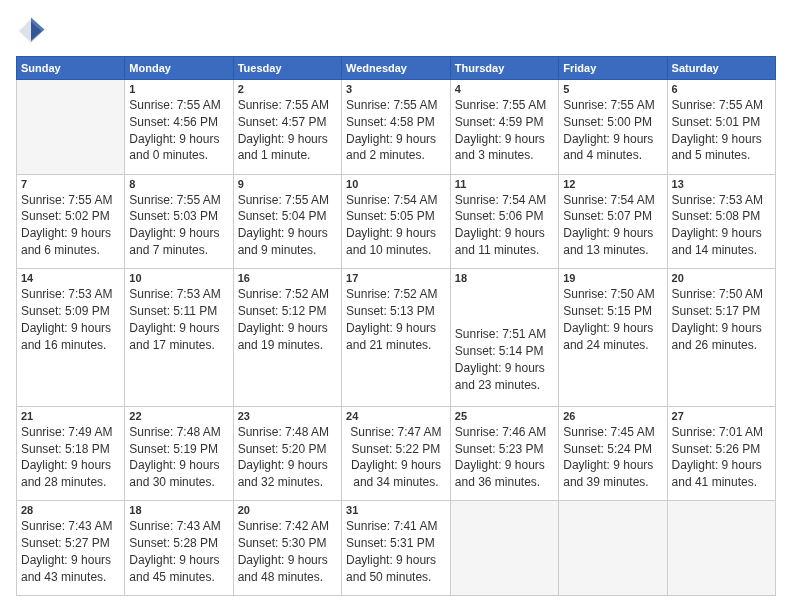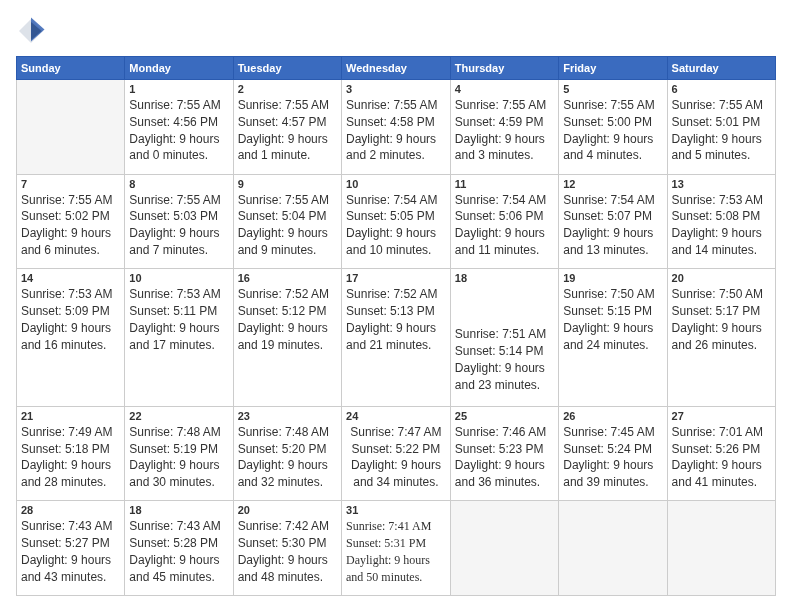--- a/index.html
+++ b/index.html
@@ -337,21 +337,21 @@
           </td>
           <td>
             <div class="day-num">20</div>
             <div class="day-info" style="white-space: pre-line;">Sunrise: 7:42 AM
 Sunset: 5:30 PM
 Daylight: 9 hours
 and 48 minutes.</div>
           </td>
           <td>
             <div class="day-num">31</div>
-            <div class="day-info" style="white-space: pre-line; font-family: Liberation Serif, serif;">Sunrise: 7:41 AM
+            <div class="day-info" style="white-space: pre-line;">Sunrise: 7:41 AM
 Sunset: 5:31 PM
 Daylight: 9 hours
 and 50 minutes.</div>
           </td>
           <td class="empty"></td>
           <td class="empty"></td>
           <td class="empty"></td>
         </tr>
       </tbody>
   </table>

